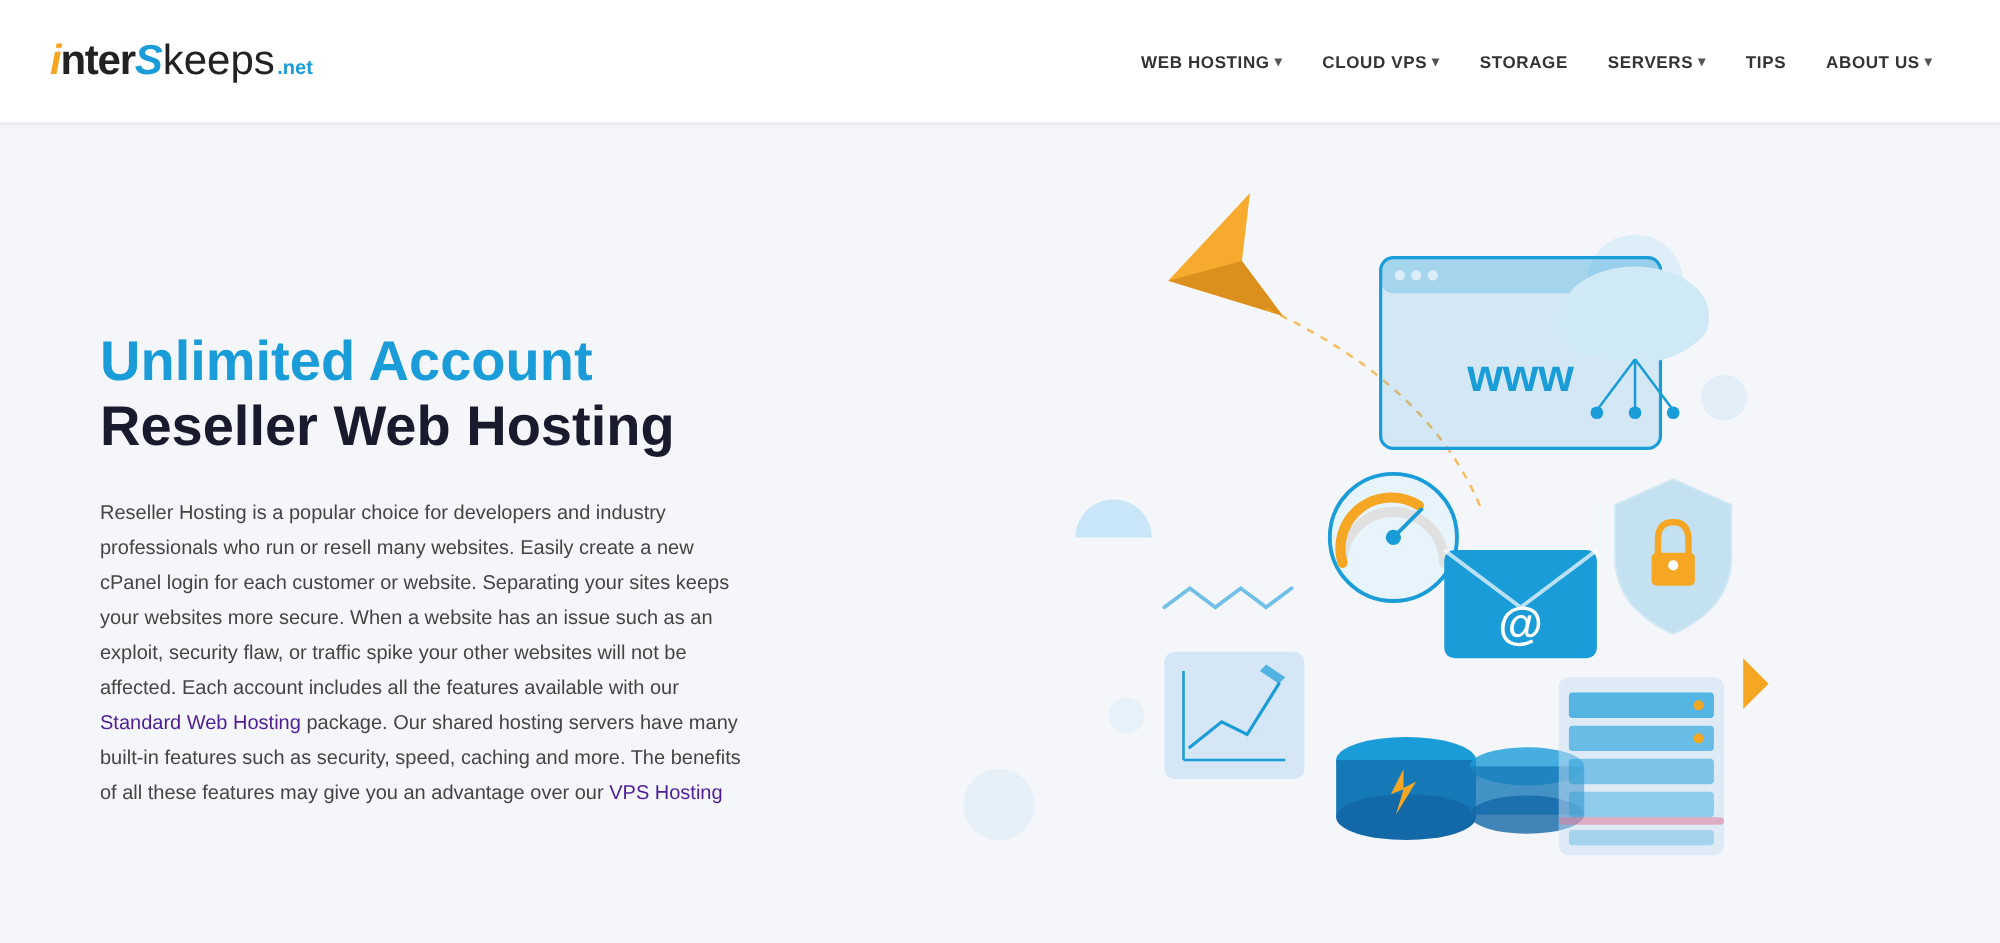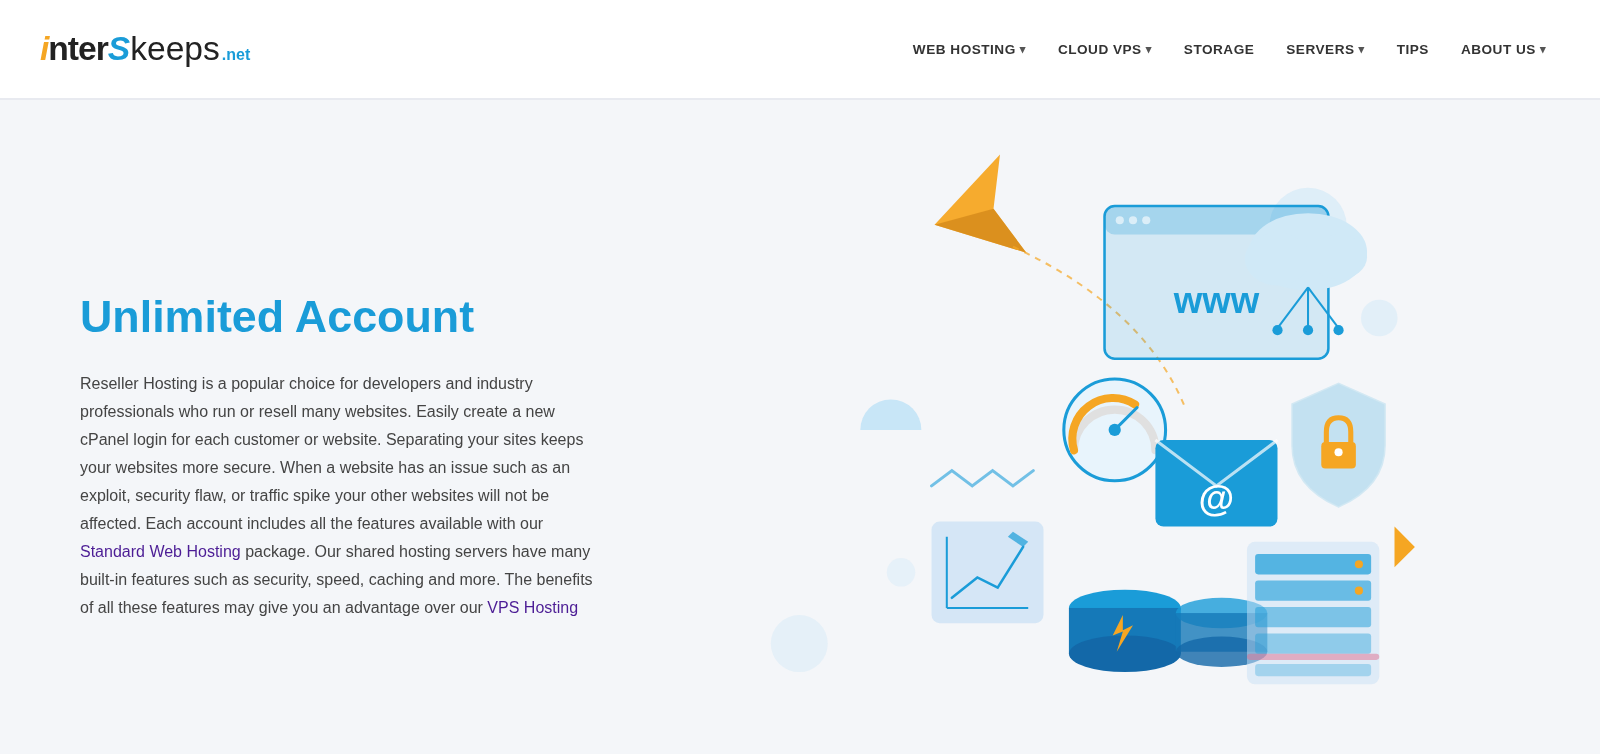--- a/index.html
+++ b/index.html
@@ -132,20 +132,21 @@
       <span>ABOUT US</span>
       <span class="chevron">▾</span>
     </div>
   </nav>
 </header>
 
 <div class="hero">
   <div class="hero-text">
     <div class="hero-title">
       <div class="line1">Unlimited Account</div>
+      <div class="line2">Reseller Web Hosting</div>
     </div>
     <p class="hero-body">
       <span>Reseller Hosting is a popular choice for developers and industry professionals who run or resell many websites. Easily create a new cPanel login for each customer or website. Separating your sites keeps your websites more secure. When a website has an issue such as an exploit, security flaw, or traffic spike your other websites will not be affected. Each account includes all the features available with our </span><a>Standard Web Hosting</a><span> package. Our shared hosting servers have many built-in features such as security, speed, caching and more. The benefits of all these features may give you an advantage over our </span><a>VPS Hosting</a>
     </p>
   </div>
 
   <div class="hero-illustration">
     <svg class="illus-svg" viewBox="0 0 700 570" xmlns="http://www.w3.org/2000/svg">
 
       <circle cx="580" cy="80" r="38" fill="#c8e6f7" opacity="0.5"></circle>

